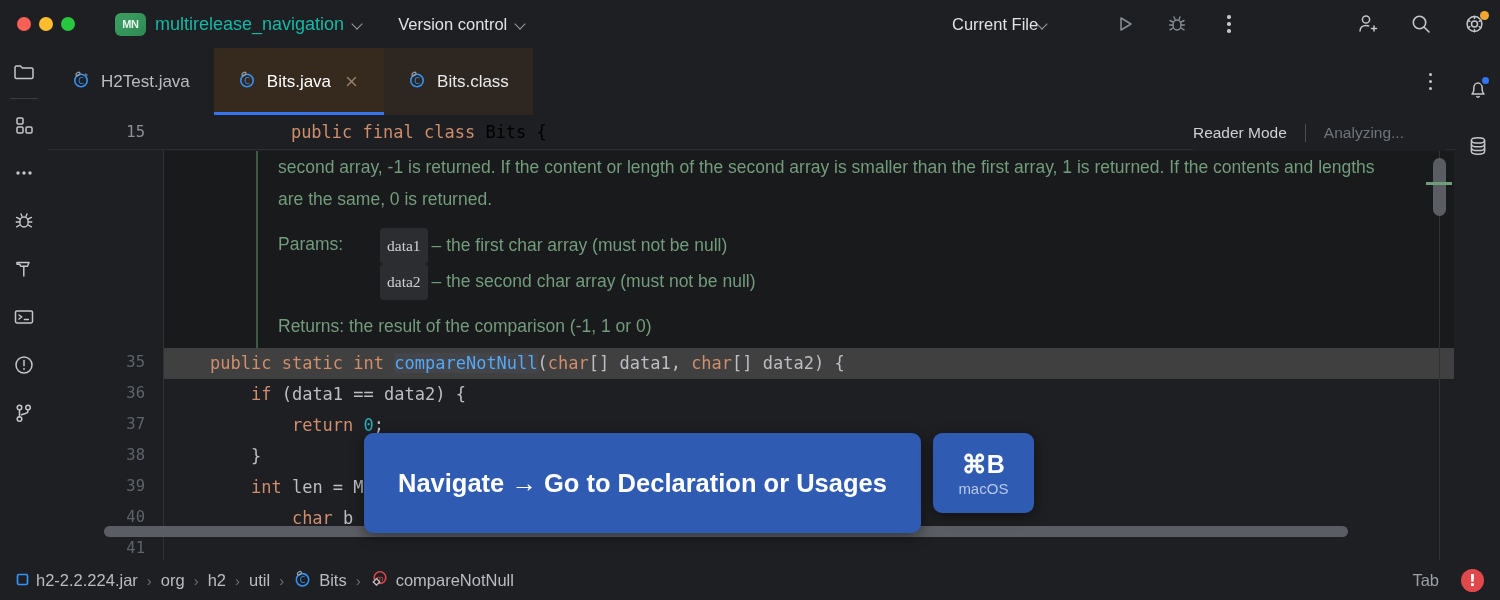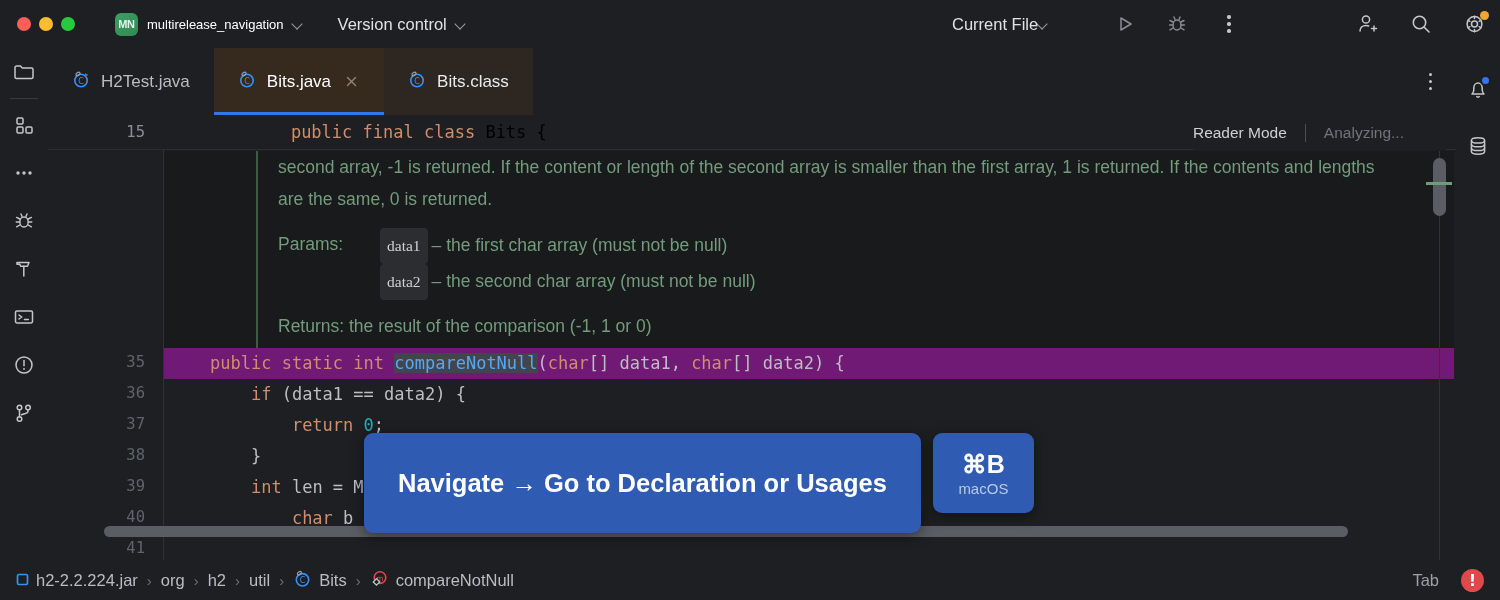--- a/index.html
+++ b/index.html
@@ -17,27 +17,27 @@
     background: #1e1f22; display: flex; align-items: center;
   }
   .traffic { display: flex; align-items: center; gap: 8px; margin-left: 17px; }
   .tl { width: 14px; height: 14px; border-radius: 50%; }
   .tl.red { background: #ff5f57; }
   .tl.yellow { background: #febc2e; }
   .tl.green { background: #28c840; }
 
   .proj-chip { display: flex; align-items: center; gap: 9px; margin-left: 40px; }
   .proj-icon {
-    width: 23px; height: 23px; border-radius: 6px;
+    width: 31px; height: 23px; border-radius: 6px;
     background: linear-gradient(135deg, #3d9f63, #2e8a54);
     color: #e8f5ec; font-size: 11px; font-weight: bold;
     display: flex; align-items: center; justify-content: center;
     letter-spacing: -0.3px;
   }
-  .proj-name { color: #ffffff; font-size: 13px; }
+  .proj-name { color: #14b8a6; font-size: 18px; }
   .chev { display: inline-block; width: 11px; height: 11px; position: relative; opacity: .72; }
   .chev::after {
     content: ""; position: absolute; left: 0; top: 1px;
     width: 7px; height: 7px; border-right: 1.6px solid #c8cbd0; border-bottom: 1.6px solid #c8cbd0;
     transform: rotate(45deg);
   }
   .vcs { display: flex; align-items: center; gap: 9px; margin-left: 34px; }
   .vcs-label { color: #dfe1e5; font-size: 16.5px; }
 
   .runcfg { position: absolute; left: 952px; top: 0; height: 48px;
@@ -125,21 +125,21 @@
   .doc-params-label { width: 86px; flex: none; }
   .pchip {
     display: inline-block; background: #2b2d30; color: #cfd2d6;
     font-family: Liberation Serif, serif; font-size: 15.5px;
     border-radius: 4px; padding: 2px 7px; vertical-align: middle; margin-right: 4px;
   }
 
   .codearea { position: absolute; left: 116px; top: 233px; width: 1290px; height: 212px; }
   .cline { height: 31px; line-height: 31px; font-family: "DejaVu Sans Mono", monospace;
            font-size: 17px; white-space: pre; padding-left: 46px; color: #bcbec4; }
-  .cline.caret-line { background: #701a75; }
+  .cline.caret-line { background: #404040; }
   .kw { color: #cf8e6d; }
   .num { color: #2aacb8; }
   .id-sel { background: #43454a; color: #56a8f5; }
   .caret { display: inline-block; width: 2px; height: 20px; background: #cfd2d6; vertical-align: -4px; margin-right: -2px; }
 
   
   .vscroll-track { position: absolute; right: 16px; top: 36px; width: 1px; height: 409px; background: #303236; }
   .vthumb { position: absolute; right: 10px; top: 43px; width: 13px; height: 58px; border-radius: 7px; background: #5a5d63; }
   .vmark { position: absolute; right: 4px; top: 67px; width: 26px; height: 3px; background: #6d9e78; }
   .hscroll { position: absolute; left: 56px; top: 411px; width: 1244px; height: 11px; border-radius: 6px; background: #5a5d63; }

